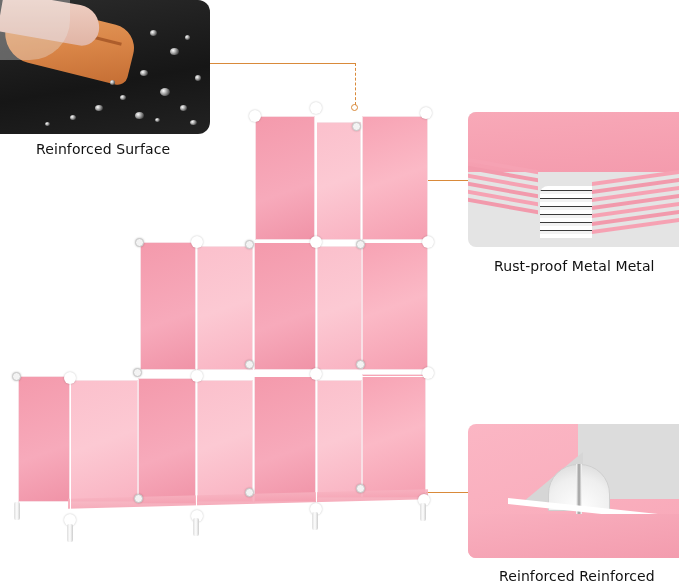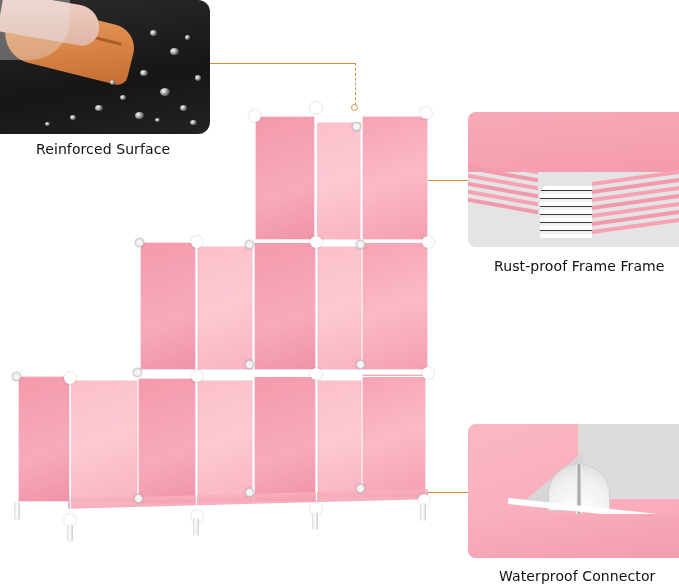--- a/index.html
+++ b/index.html
@@ -62,32 +62,32 @@
     <div class="abs" style="left:72px;top:54px;width:52px;height:52px;background:repeating-linear-gradient(180deg,#ffffff 0 4px,#3a3a3a 4px 5px,#f2f2f2 5px 8px);border-radius:8px 0 0 0;"></div>
     <div class="abs" style="left:124px;top:44px;width:87px;height:4px;background:#f6a2b3;transform:skewY(-8deg)"></div>
     <div class="abs" style="left:124px;top:52px;width:87px;height:4px;background:#f29aac;transform:skewY(-8deg)"></div>
     <div class="abs" style="left:124px;top:60px;width:87px;height:4px;background:#f6a2b3;transform:skewY(-8deg)"></div>
     <div class="abs" style="left:124px;top:68px;width:87px;height:4px;background:#f29aac;transform:skewY(-8deg)"></div>
     <div class="abs" style="left:124px;top:76px;width:87px;height:4px;background:#f6a2b3;transform:skewY(-8deg)"></div>
     <div class="abs" style="left:124px;top:84px;width:87px;height:4px;background:#f29aac;transform:skewY(-8deg)"></div>
     <div class="abs" style="left:124px;top:92px;width:87px;height:4px;background:#f6a2b3;transform:skewY(-8deg)"></div>
   </div>
 </div>
-<div class="caption" style="left:494px;top:258px;">Rust-proof Frame Frame</div>
+<div class="caption" style="left:494px;top:258px;">Rust-proof Metal Metal</div>
 <div class="sline" style="left:410px;top:180px;width:58px;height:1px;"></div>
 
 <div class="thumb" style="left:468px;top:424px;width:211px;height:134px;background:linear-gradient(160deg,#fbb6c4,#f8a8b8);border-radius:8px 0 0 8px;">
   <div class="abs" style="left:110px;top:0;width:101px;height:75px;background:#dcdcdc;"></div>
   <div class="abs" style="left:55px;top:28px;width:60px;height:50px;background:#d6d6d6;clip-path:polygon(100% 0,100% 100%,0 100%);"></div>
   <div class="abs" style="left:80px;top:40px;width:60px;height:45px;background:radial-gradient(circle at 50% 100%,#ffffff 0%,#efefef 60%,#d5d5d5 100%);border-radius:30px 30px 0 0;border:1px solid #cfcfcf;"></div>
   <div class="abs" style="left:108px;top:40px;width:6px;height:52px;background:linear-gradient(90deg,#fff,#9a9a9a,#fff);"></div>
   <div class="abs" style="left:40px;top:82px;width:150px;height:6px;background:#ffffff;transform:skewY(6deg);"></div>
   <div class="abs" style="left:0;top:90px;width:211px;height:44px;background:linear-gradient(170deg,#f9b0bf,#f39cae);"></div>
 </div>
-<div class="caption" style="left:499px;top:568px;">Waterproof Connector</div>
+<div class="caption" style="left:499px;top:568px;">Reinforced Reinforced</div>
 <div class="sline" style="left:425px;top:492px;width:43px;height:1px;"></div>
 
 <div class="abs" style="left:0;top:0;width:460px;height:584px;">
 
   <div class="panel dark" style="left:255px;top:116px;width:60px;height:124px;"></div>
   <div class="panel light" style="left:316px;top:122px;width:45px;height:118px;"></div>
   <div class="panel" style="left:362px;top:116px;width:66px;height:124px;"></div>
 
   <div class="panel dark" style="left:140px;top:242px;width:56px;height:128px;"></div>
   <div class="panel light" style="left:197px;top:246px;width:56px;height:124px;"></div>

